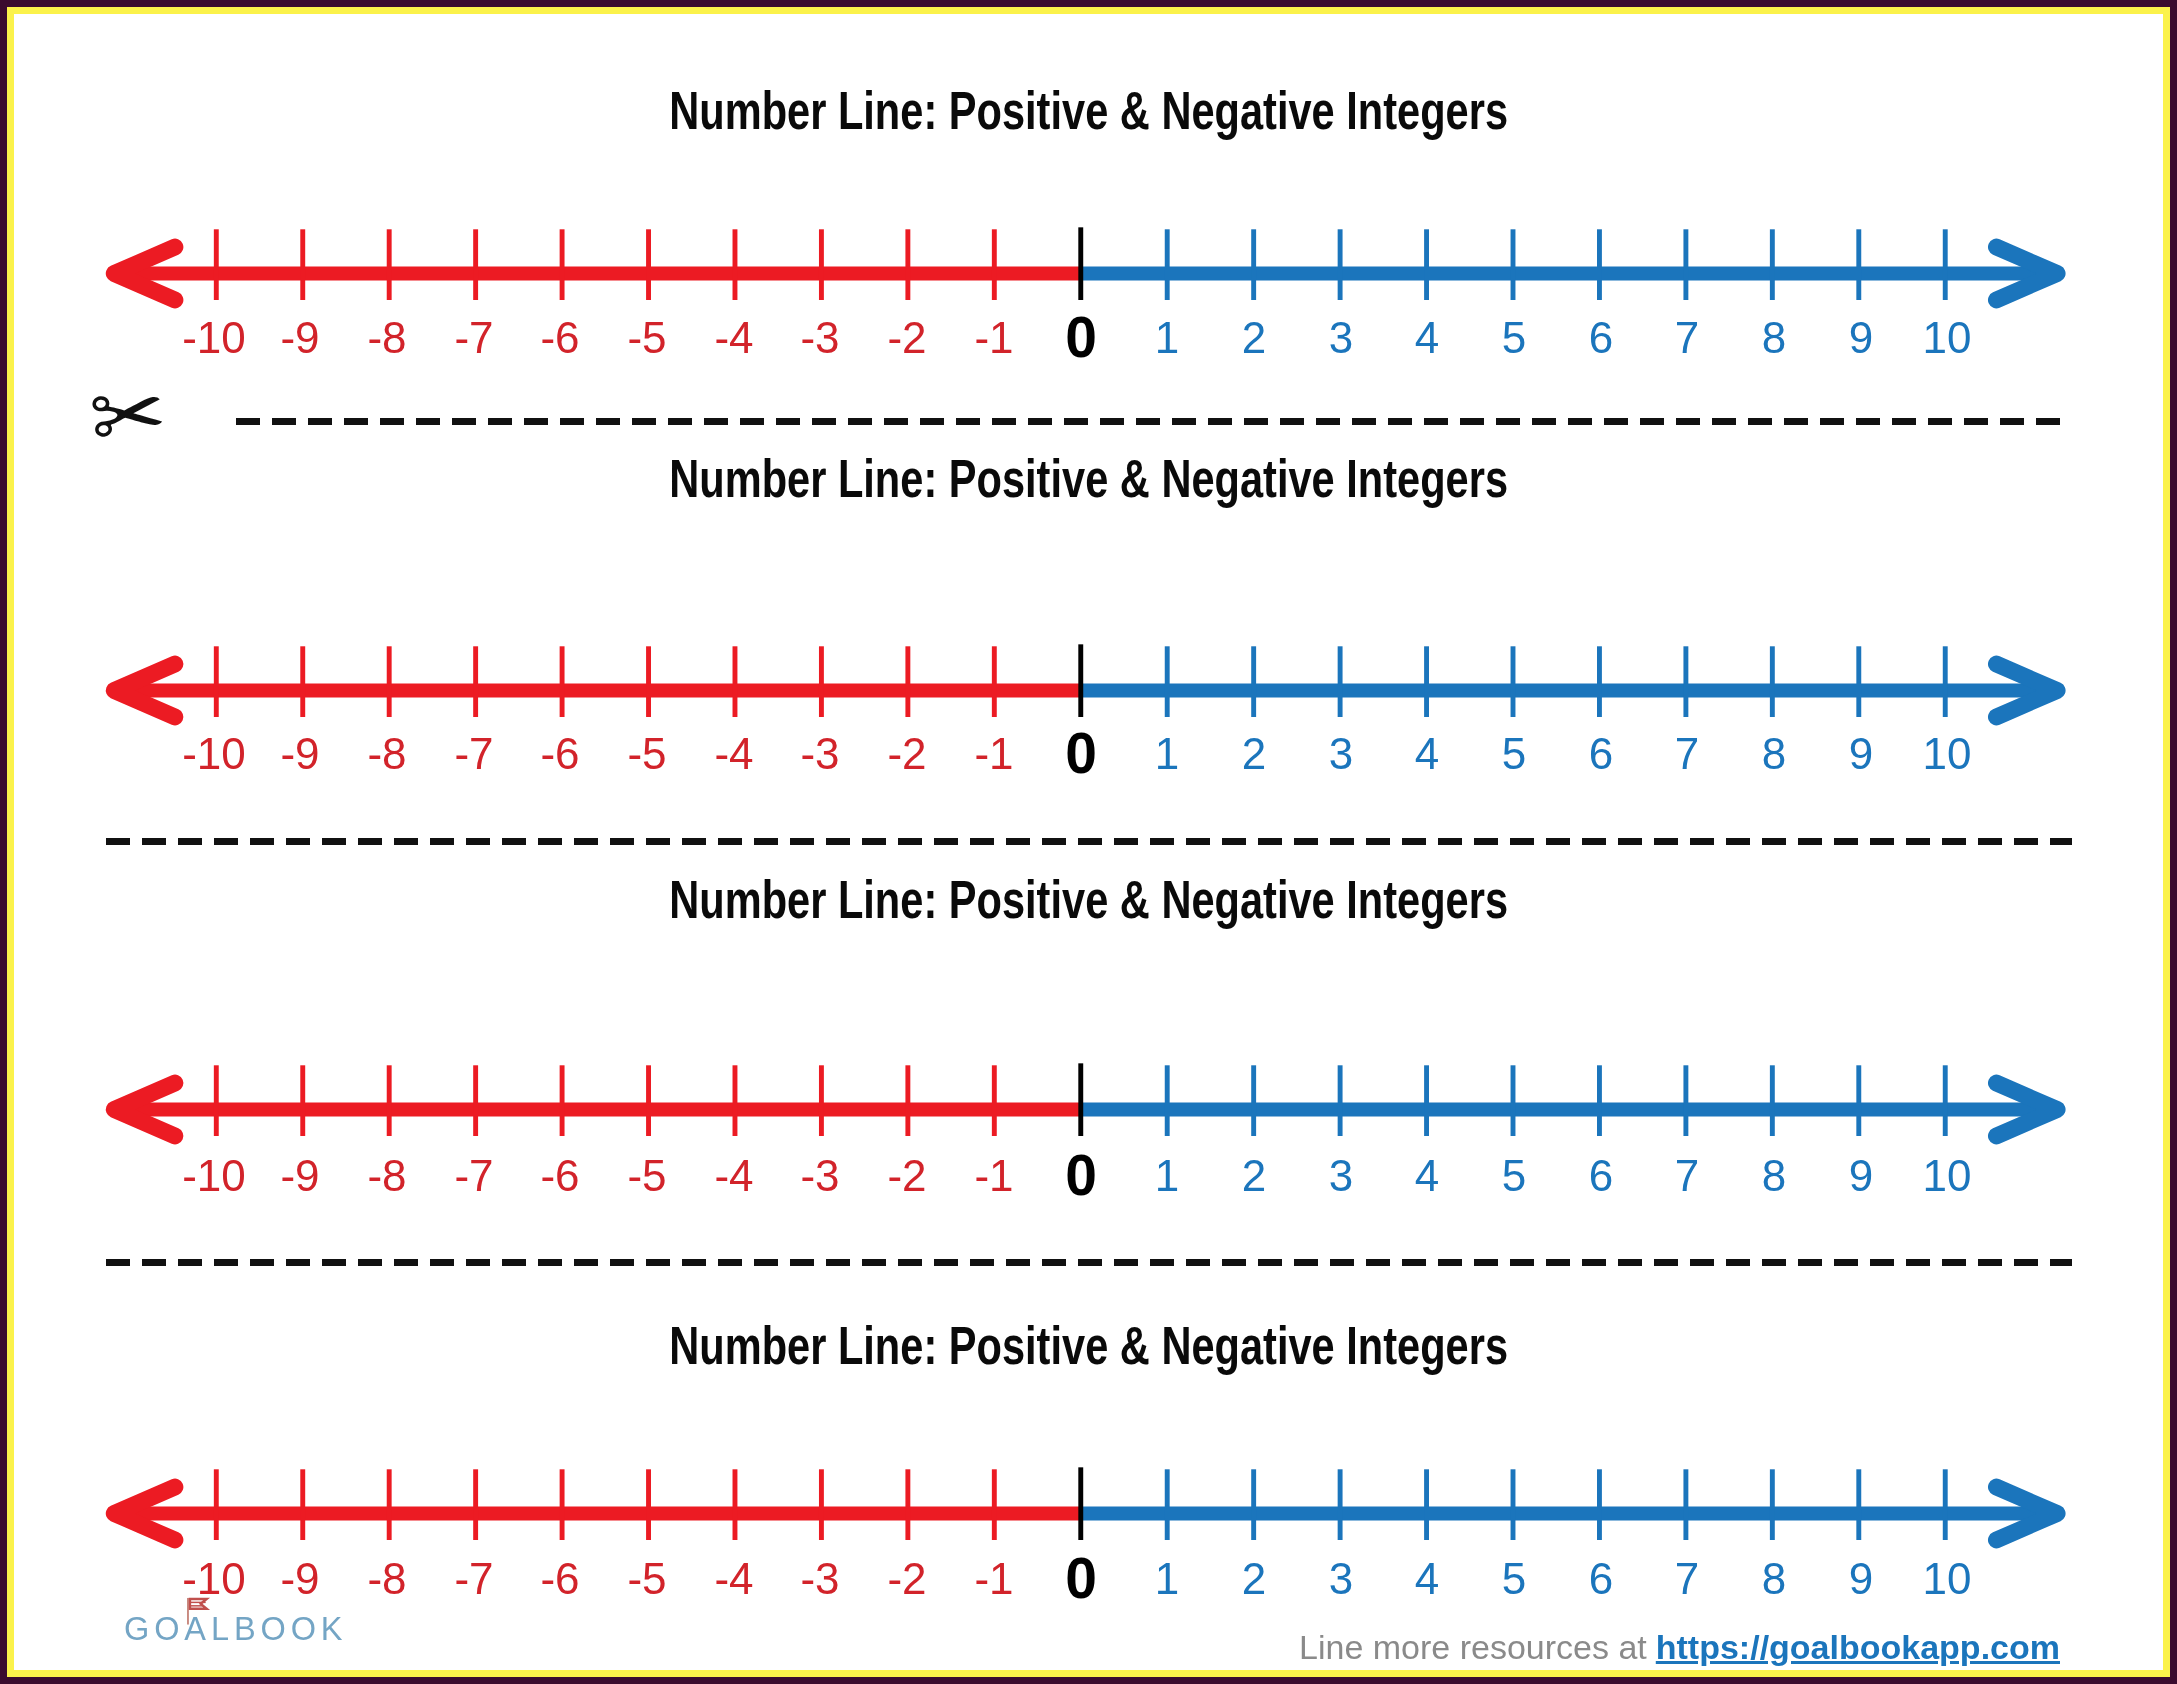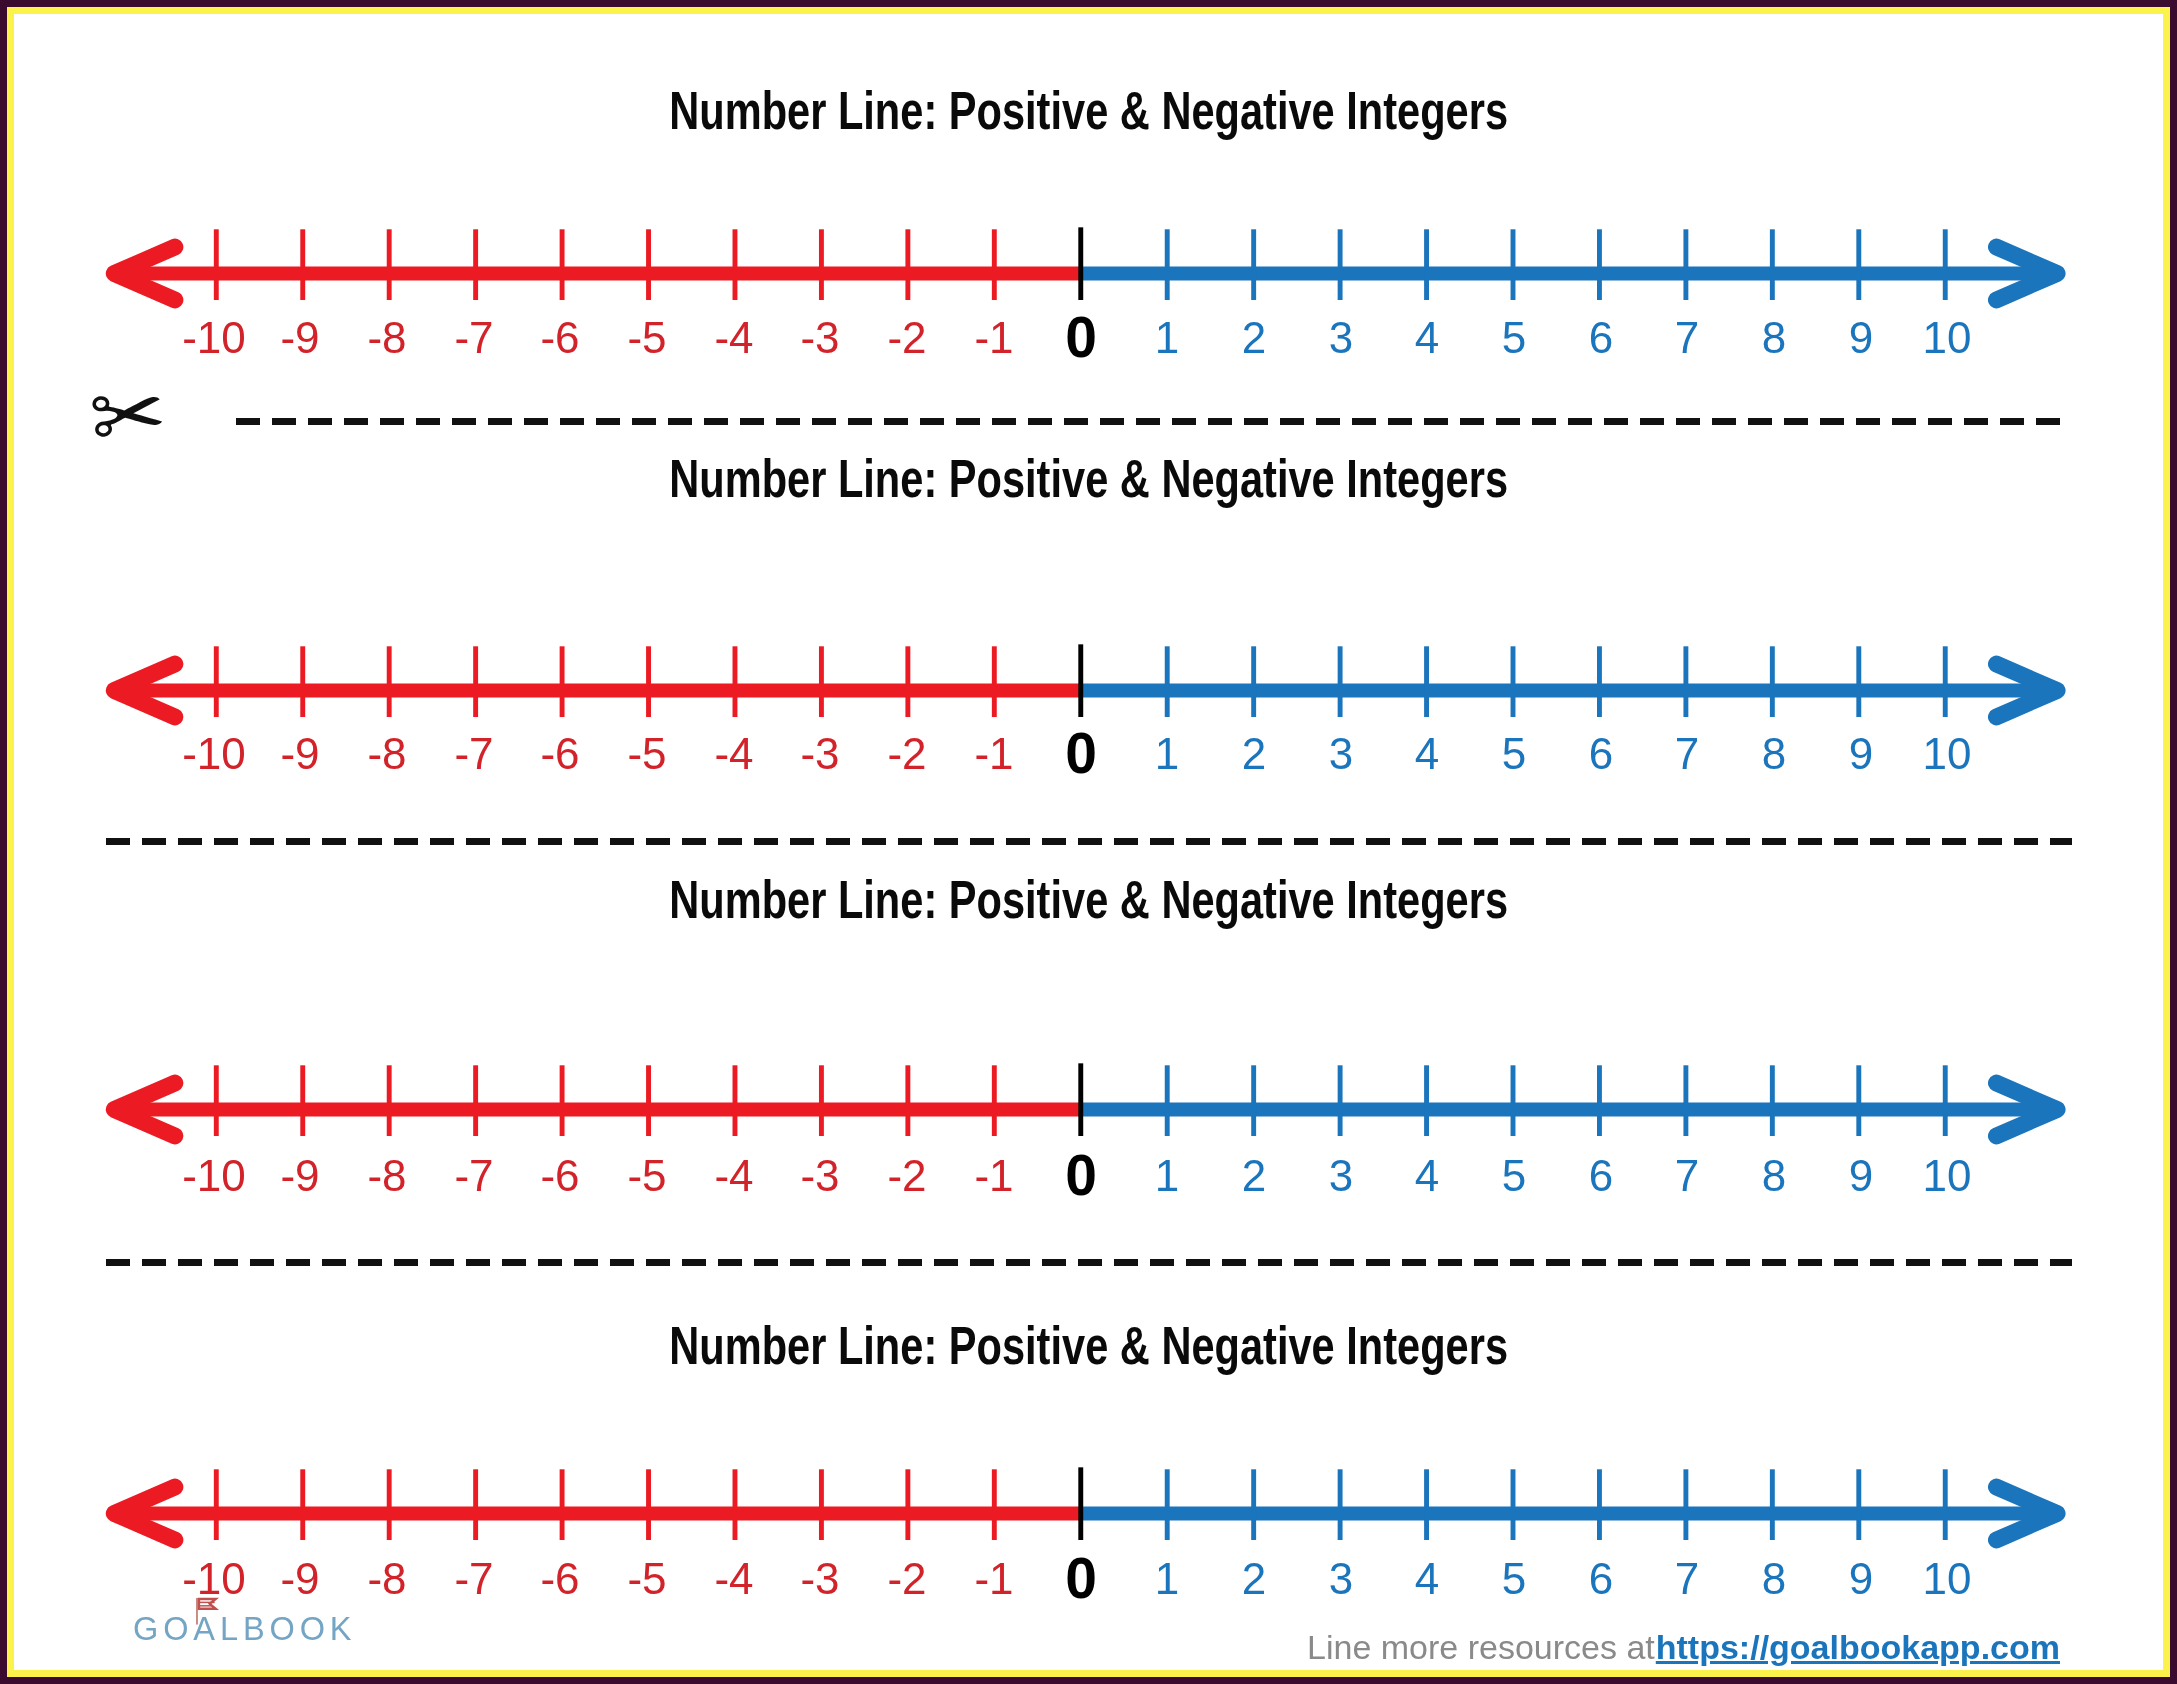--- a/index.html
+++ b/index.html
@@ -17,25 +17,25 @@
   .title span{display:inline-block;transform:scaleX(.77);transform-origin:50% 50%;}
   .numberline{position:absolute;left:0;width:2177px;height:167px;}
   .labels{position:absolute;left:0;width:100%;height:65px;}
   .labels span{position:absolute;top:0;width:108px;height:65px;line-height:65px;text-align:center;font-size:44px;}
   .labels span.zero{font-weight:bold;font-size:57px;}
   .cutline{position:absolute;height:6.9px;background:repeating-linear-gradient(to right,#111 0 23.6px,transparent 23.6px 36px);}
   .scissors{
     position:absolute;left:83px;font-size:91px;line-height:99px;color:#111;
     transform:rotate(-6deg);font-family:"DejaVu Sans",sans-serif;
   }
-  .footer-logo{position:absolute;left:126px;top:1604px;height:43px;}
+  .footer-logo{position:absolute;left:117px;top:1604px;height:43px;}
   .logo-text{font-size:32.5px;letter-spacing:4.9px;font-weight:normal;}
   .flag{position:absolute;left:61px;top:-15.8px;}
   .footer-note{position:absolute;right:110px;top:1621px;font-size:34px;color:#8A8A8A;white-space:nowrap;}
-  .footer-note a{font-weight:bold;text-decoration:underline;margin-left:1px;}
+  .footer-note a{font-weight:bold;text-decoration:underline;margin-left:9px;}
 </style>
 </head>
 <body>
 
 <div class="page">
   <div id="content">
       <div class="title" style="top: 72px;"><span>Number Line: Positive &amp; Negative Integers</span></div>
       <svg viewBox="0 0 2210 170" class="numberline" style="top: 183px;">
         <line x1="118" y1="85" x2="1090" y2="85" stroke="#EC1B23" stroke-width="14"></line>
         <line x1="1090" y1="85" x2="2072" y2="85" stroke="#1B75BC" stroke-width="14"></line>

